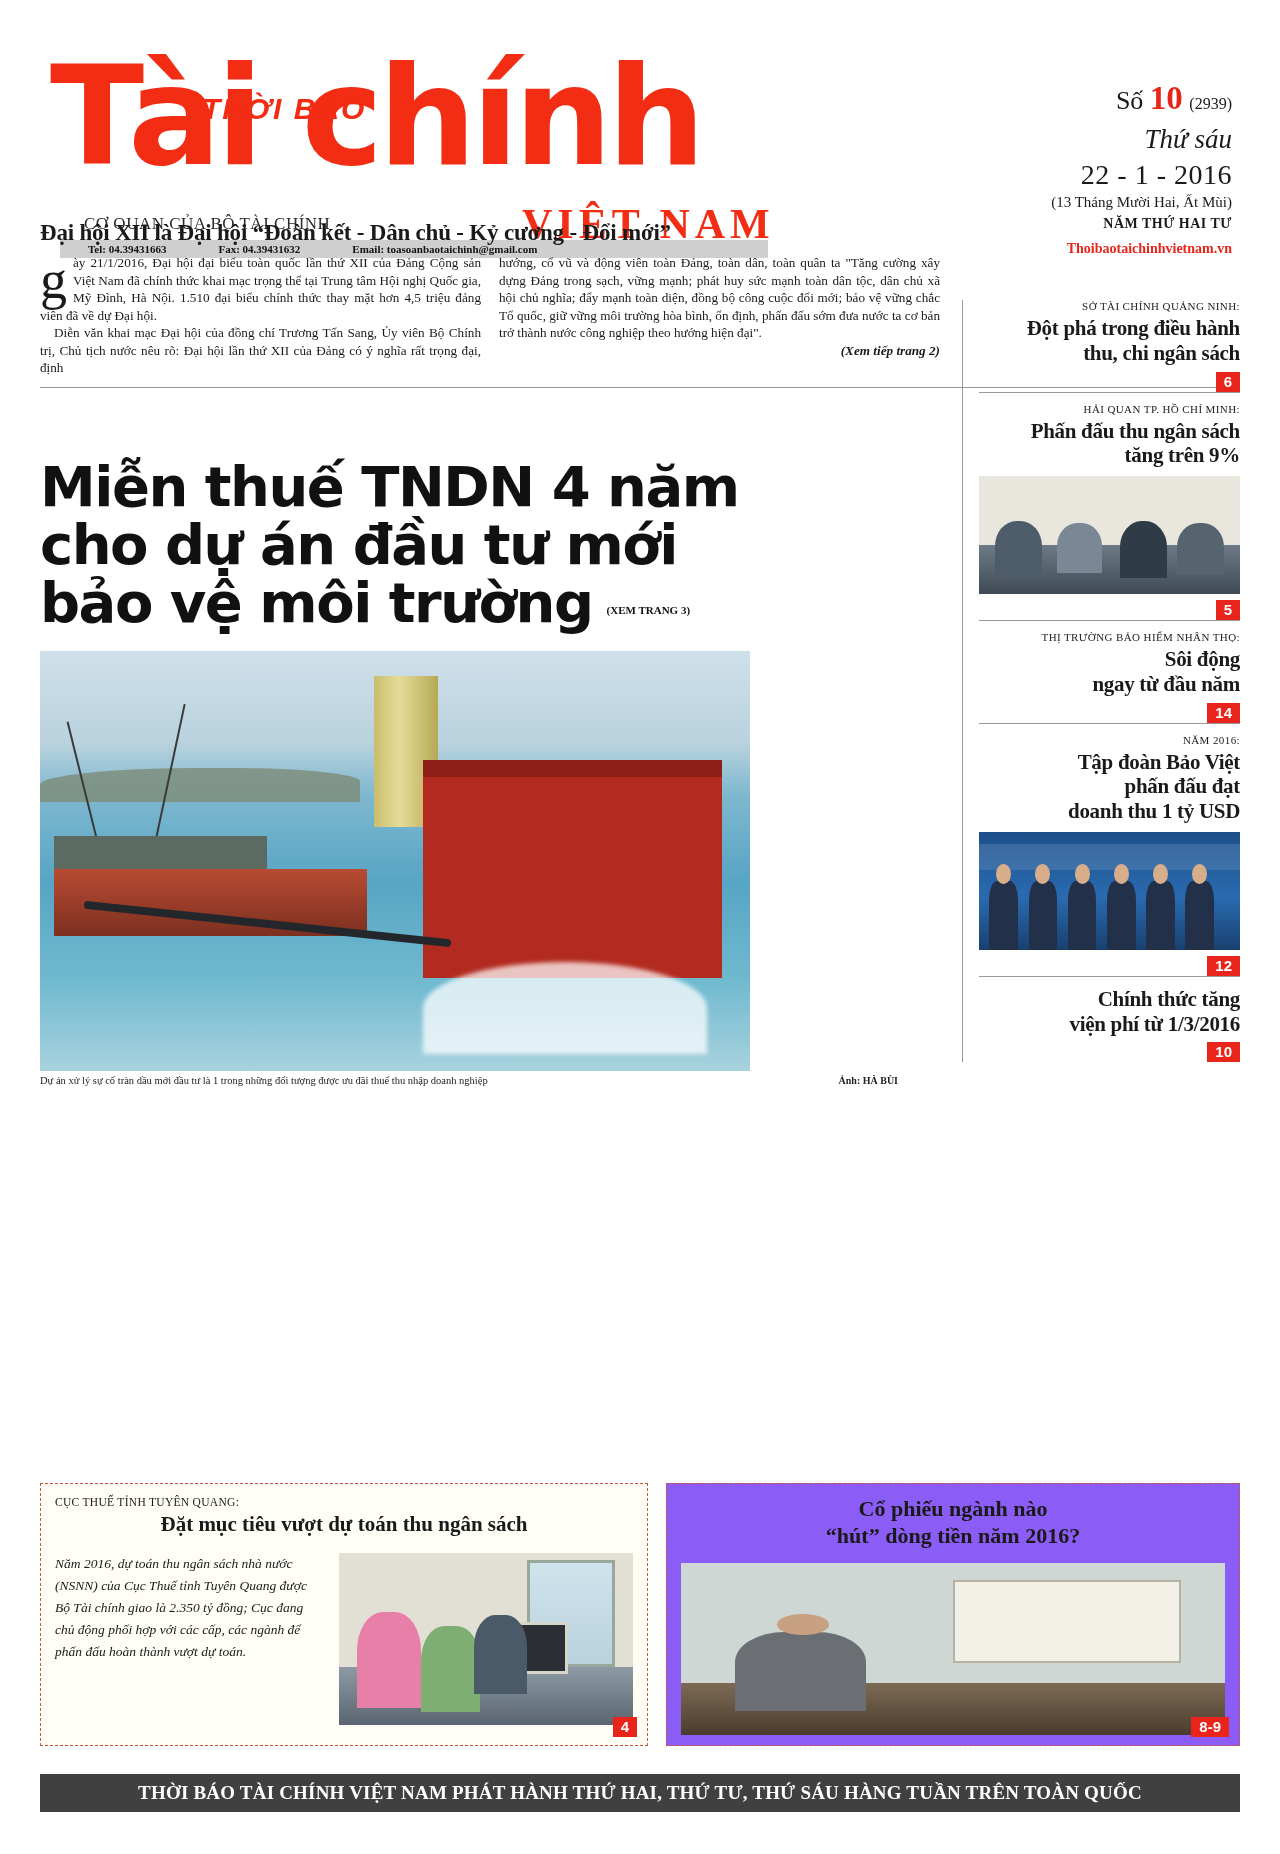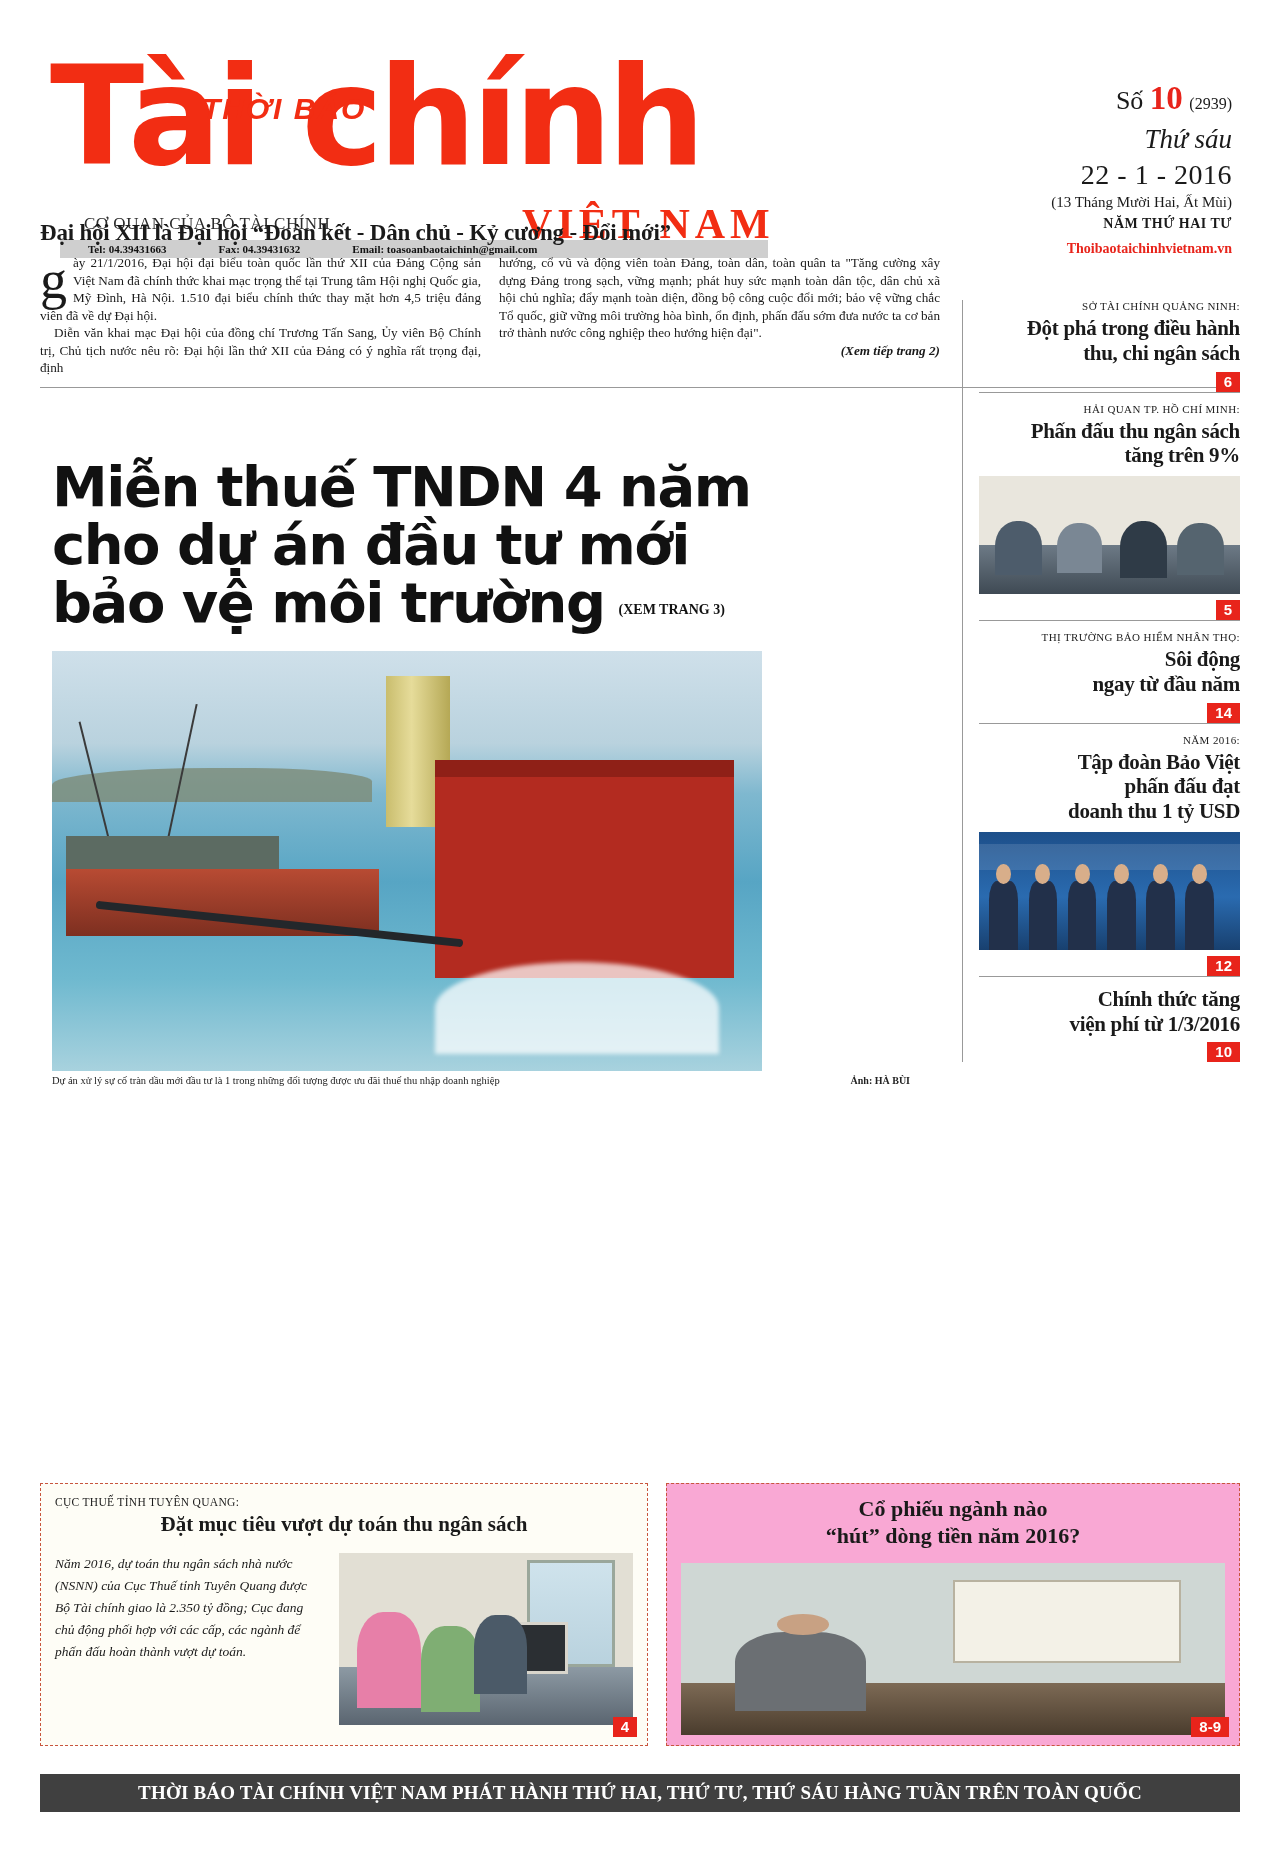--- a/index.html
+++ b/index.html
@@ -126,36 +126,36 @@
     line-height: 0.84;
     padding: 4px 6px 0 0;
     font-weight: normal;
   }
   .ts-col p + p { text-indent: 14px; }
   .seemore { font-weight: bold; font-style: italic; text-align: right; display:block; }
 
   
   .mainwrap {
     position: absolute;
-    left: 52px; top: 458px;
+    left: 40px; top: 458px;
     width: 858px;
   }
   .mainhead {
     font-family: "DejaVu Sans", sans-serif;
     font-weight: bold;
     font-size: 56px;
     line-height: 1.04;
     letter-spacing: -1.5px;
     color: #111;
     position: relative;
   }
   .mainhead .ln { display: block; }
   .xemtrang {
     font-family: "Liberation Serif", serif;
-    font-size: 14px;
+    font-size: 11px;
     font-weight: bold;
     letter-spacing: 0;
     margin-left: 14px;
     vertical-align: 8px;
   }
 
   
   .mainphoto {
     margin-top: 18px;
     width: 710px; height: 420px;
@@ -205,21 +205,21 @@
     right: 40px;
     display: flex;
     gap: 18px;
   }
   .bbox {
     border: 1px dashed #c8553d;
     padding: 12px 14px 10px;
     position: relative;
   }
   .bbox-left { width: 608px; background: #fefdf6; }
-  .bbox-right { flex: 1; background: #f9a8d4; }
+  .bbox-right { flex: 1; background: #8b5cf6; }
   .bb-kicker { font-size: 11.5px; letter-spacing: 0.3px; margin-bottom: 4px; }
   .bb-title { font-size: 21px; font-weight: bold; line-height: 1.2; text-align: center; }
   .bb-body { display: flex; gap: 14px; margin-top: 16px; }
   .bb-text {
     font-size: 13.5px; font-style: italic; line-height: 1.62;
     width: 270px;
   }
   .bb-photo { flex: 1; height: 172px; overflow: hidden; position: relative; }
   .bbox .pagenum { position: absolute; right: 10px; bottom: 8px; float: none; margin: 0; }
   .bbox-right .bb-title { text-align: center; font-size: 22px; }

